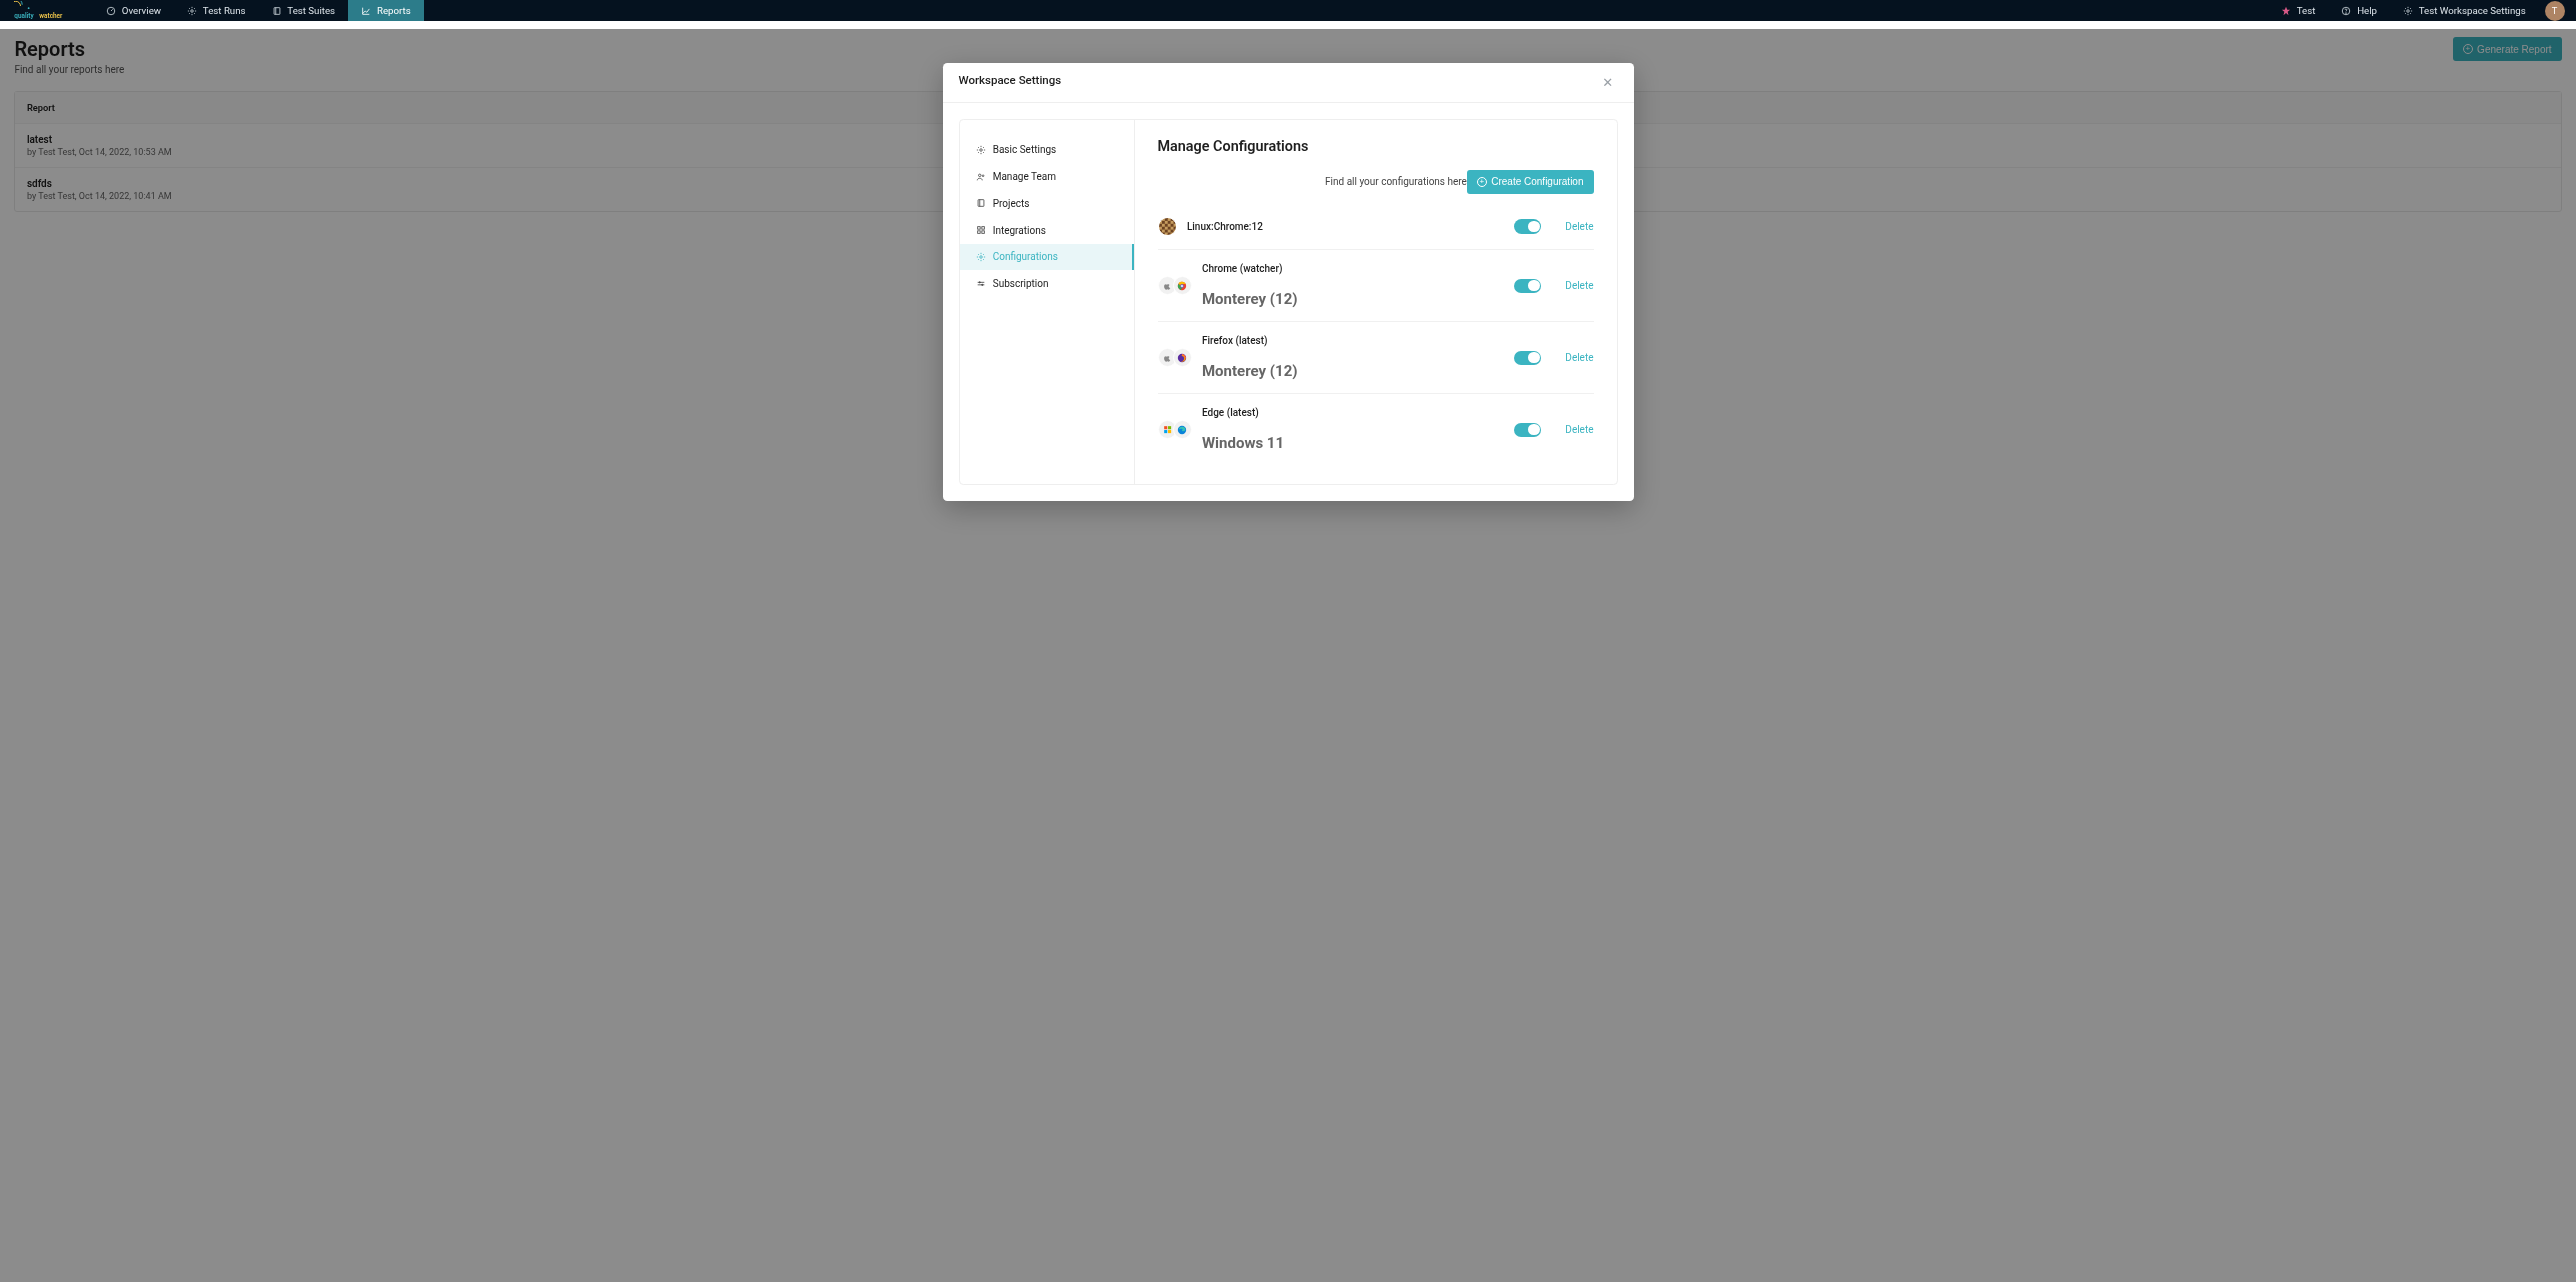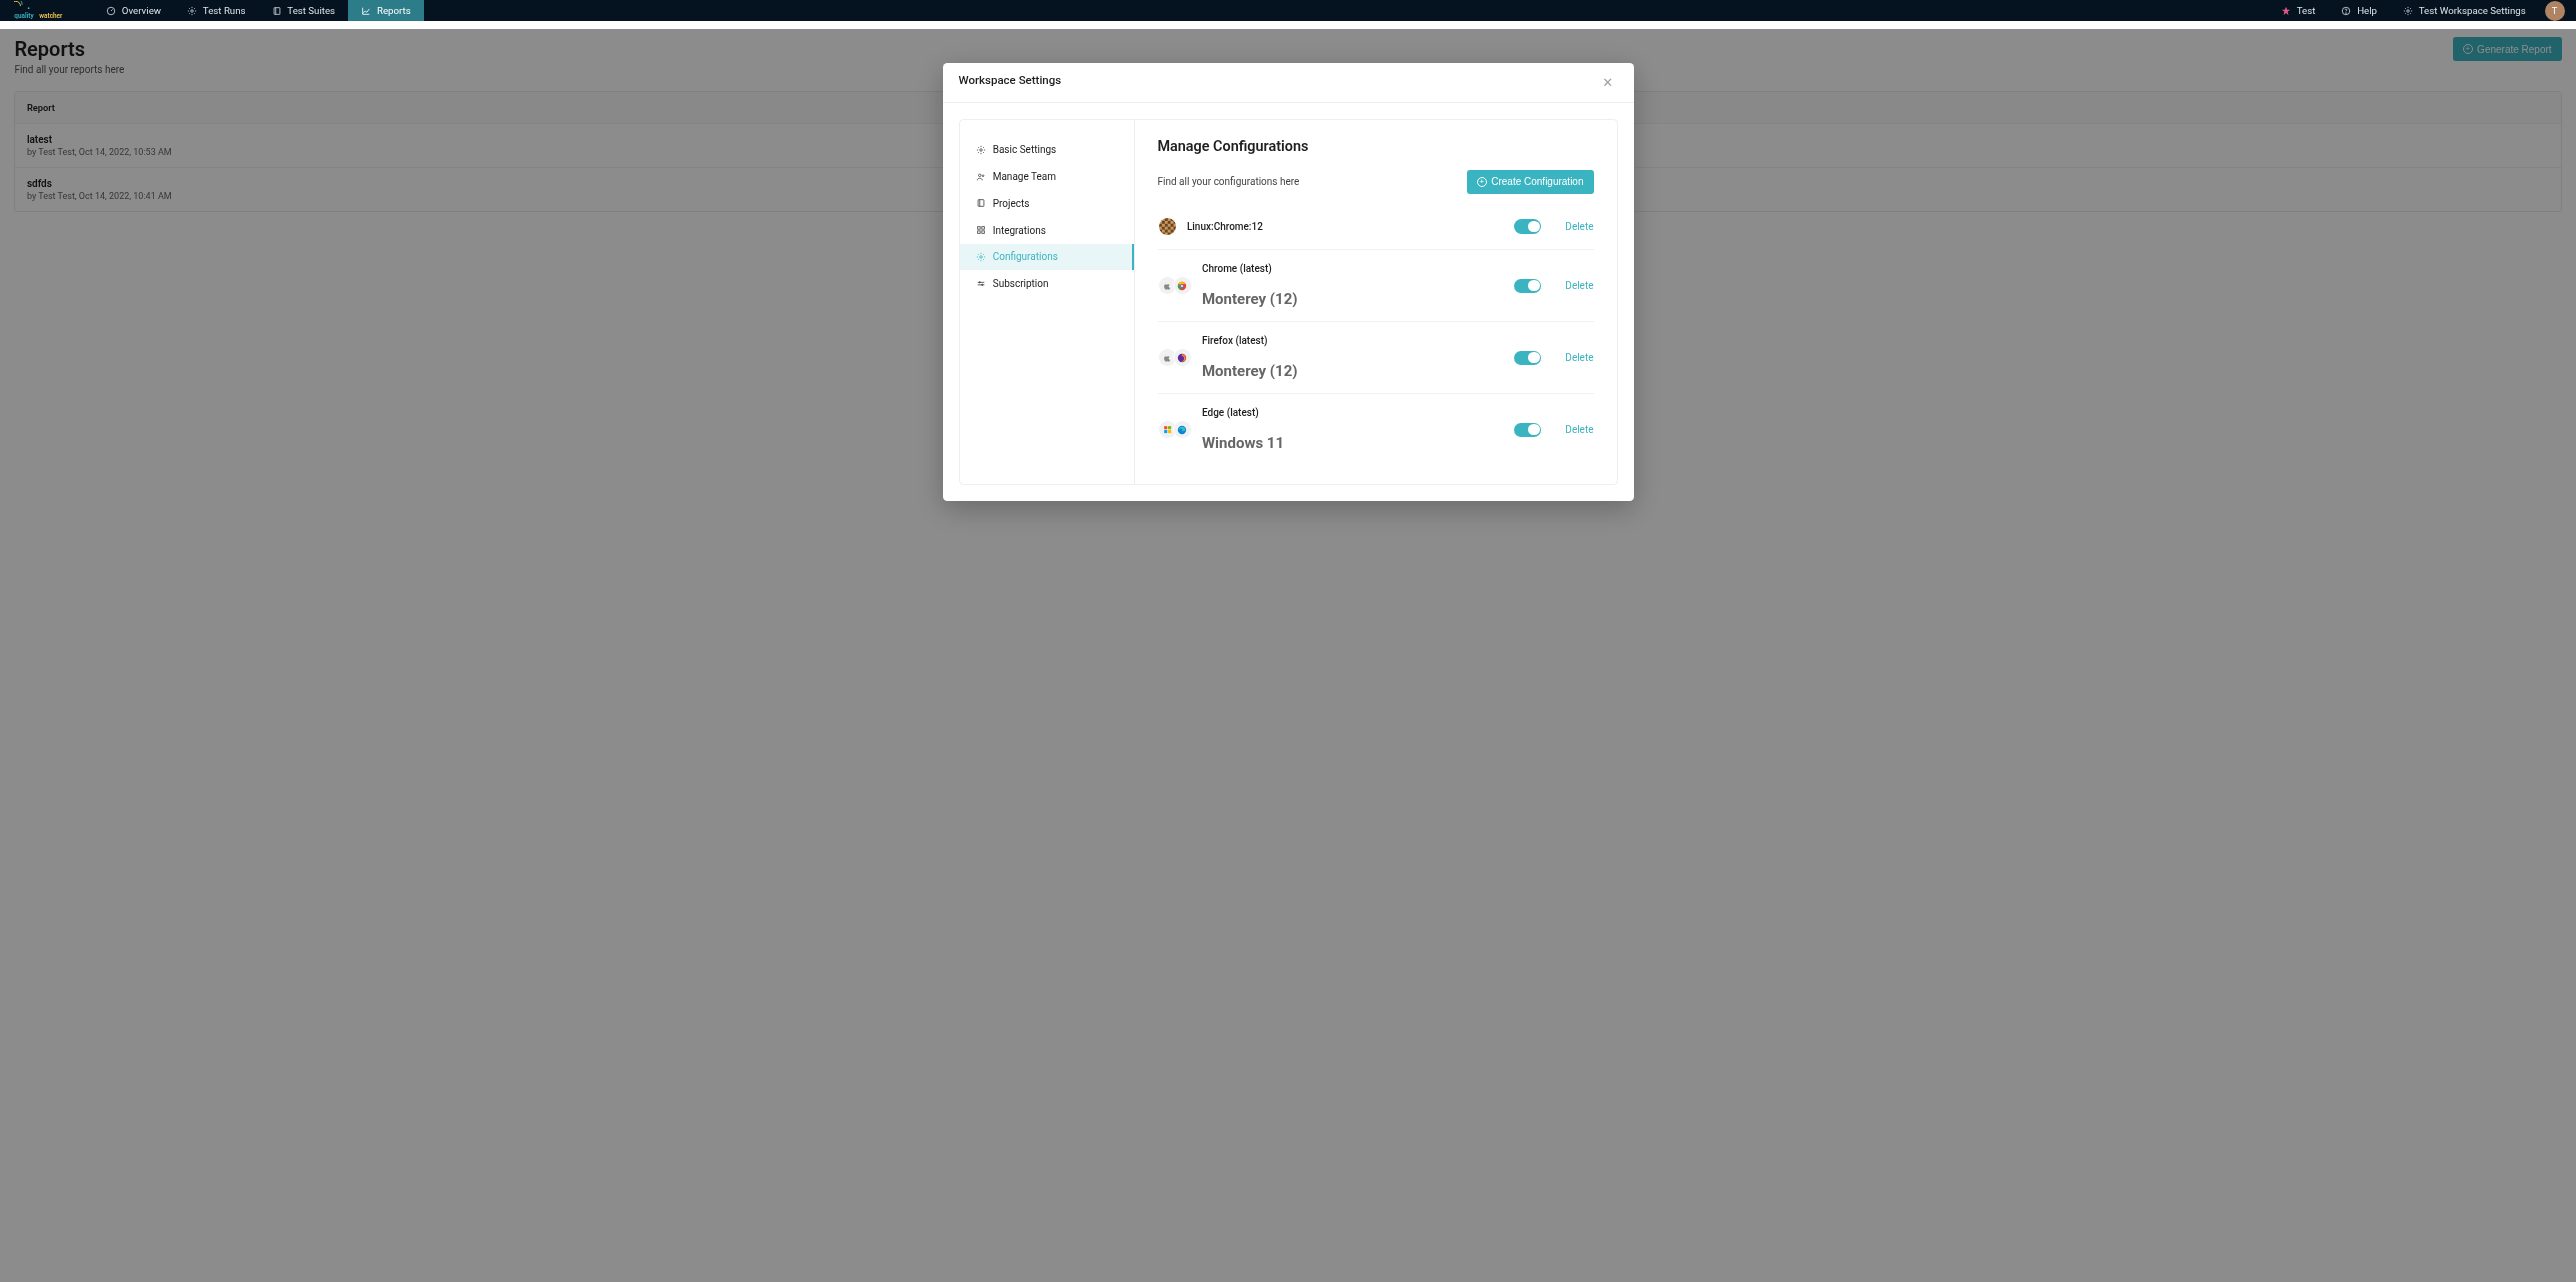--- a/index.html
+++ b/index.html
@@ -116,21 +116,21 @@
   .side-item.active {
     background:#e9f6f8; color:#3bb4c1; border-right:2.2px solid #3bb4c1;
     margin-right:-0.7px;
   }
 
   .main {
     flex:1; padding: 18.7px 23px;
   }
   .main h2 { font-size:14.4px; font-weight:600; margin-bottom: 14.4px; }
   .main-sub-row {
-    display:flex; justify-content:space-between; align-items:center;
+    display:flex; justify-content:flex-end; align-items:center;
     margin-bottom: 10px;
   }
   .main-sub { color:#444; font-size:10px; }
 
   .cfg-row {
     display:flex; align-items:center; gap:10px;
     padding: 13px 0; border-bottom:0.7px solid #f0f0f0;
   }
   .cfg-row:last-child { border-bottom:none; }
   .cfg-icons {
@@ -381,21 +381,21 @@
                 <svg viewBox="0 0 24 24" width="10" height="10">
                     <circle cx="12" cy="12" r="10" fill="#ea4335"></circle>
                     <path d="M12 2a10 10 0 0 1 9 5H12a5 5 0 0 0-4.6 3L3.6 5.2A10 10 0 0 1 12 2Z" fill="#fbbc05"></path>
                     <path d="M12 22a10 10 0 0 1-8.6-15.2L8 12a5 5 0 0 0 4 5l-2.8 4.8A10 10 0 0 1 12 22Z" fill="#34a853"></path>
                     <circle cx="12" cy="12" r="4" fill="#4285f4"></circle>
                     <circle cx="12" cy="12" r="2.2" fill="#fff"></circle>
                   </svg>
               </div>
             </div>
             <div class="cfg-labels">
-              <div class="name">Chrome (latest)</div>
+              <div class="name">Chrome (watcher)</div>
               <div class="os">Monterey (12)</div>
             </div>
             <div class="cfg-spacer"></div>
             <div class="toggle"></div>
             <span class="delete-link">Delete</span>
           </div>
 
           <div class="cfg-row">
             <div class="cfg-icons">
               <div class="icn">

